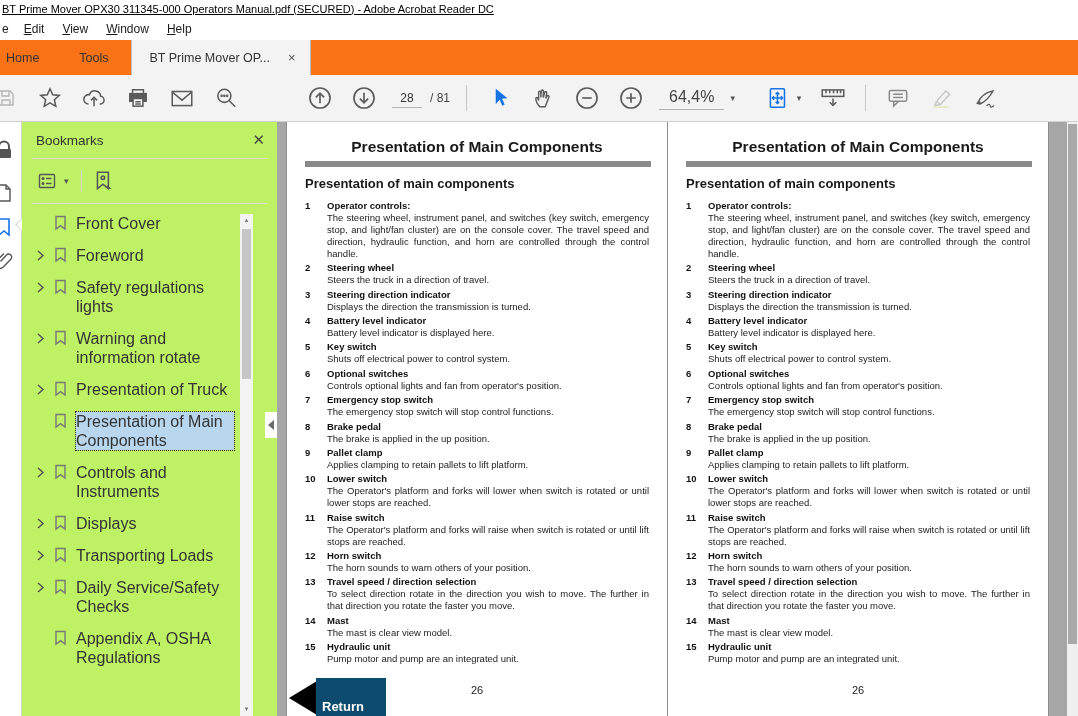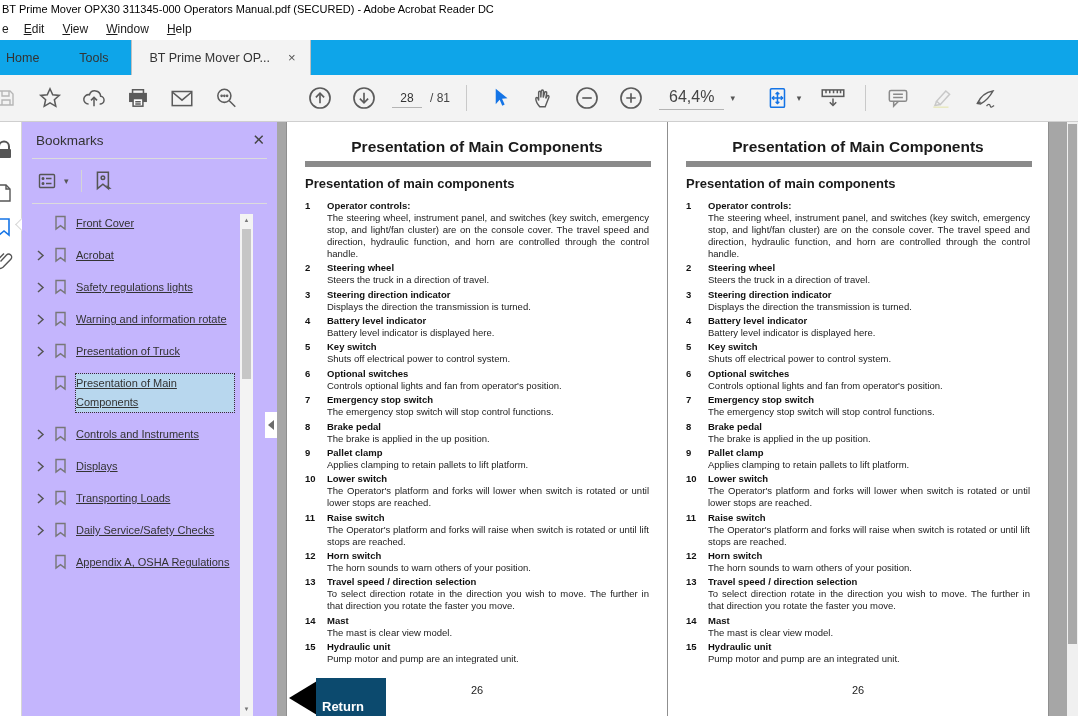--- a/index.html
+++ b/index.html
@@ -2,30 +2,30 @@
 <html><head>
 <meta charset="utf-8">
 <style>
   * { margin:0; padding:0; box-sizing:border-box; }
   html,body { width:1078px; height:716px; overflow:hidden; background:#fff;
     font-family:"Liberation Sans", sans-serif; }
   svg { display:block; }
 
   
   .titlebar { height:17px; background:#fff; display:flex; align-items:center;
-    font-size:11px; color:#000; padding-left:2px; white-space:nowrap; overflow:hidden; }
+    font-size:11px; color:#000; padding-left:2px; white-space:nowrap; overflow:hidden;text-decoration:underline; }
 
   
   .menubar { height:23px; background:#fff; display:flex; align-items:center;
     font-size:12px; color:#1a1a1a; padding-left:0; }
   .menu-item { padding:2px 9px; cursor:default; }
   .menu-item:first-child { padding-left:2px; padding-right:6px; }
 
   
-  .tabbar { height:35px; background:#0ea5e9; display:flex; align-items:center;
+  .tabbar { height:35px; background:#f97316; display:flex; align-items:center;
     font-size:12.5px; color:#333; }
   .tab { height:35px; display:flex; align-items:center; padding:0 22px; }
   .tab.home { padding:0 18px 0 6px; }
   .tab.active { background:#f3f3f3; border-left:1px solid #bfbfbf;
     border-right:1px solid #bfbfbf; padding:0 14px 0 18px; width:180px; }
   .tab.active .tab-label { flex:1; white-space:nowrap; overflow:hidden; }
   .tab-close { margin-left:10px; color:#555; font-size:13px; line-height:1; }
 
   
   .toolbar { height:47px; background:#f3f3f3; border-bottom:1px solid #cfcfcf;
@@ -48,36 +48,36 @@
   .main { position:relative; height:594px; display:flex; }
 
   
   .rail { width:22px; background:#fff; border-right:1px solid #d6d6d6; position:relative; flex:none; }
   .rail-icon { position:absolute; left:-7px; }
   .rail-notch { position:absolute; right:-5px; top:98px; width:9px; height:9px;
     background:#fff; transform:rotate(45deg); border-left:1px solid #d6d6d6;
     border-bottom:1px solid #d6d6d6; }
 
   
-  .panel { width:255px; background:#c4b5fd; position:relative; flex:none; }
+  .panel { width:255px; background:#bef264; position:relative; flex:none; }
   .panel-header { height:36px; display:flex; align-items:center; padding:0 12px 0 14px;
     font-size:13.5px; color:#333; }
   .panel-header .ph-title { flex:1; }
   .panel-close { color:#444; font-size:15px; }
   .panel-hr { border-top:1px solid #dcdcdc; margin:0 10px; }
   .panel-tools { height:44px; display:flex; align-items:center; padding-left:14px; }
   .ptool { display:flex; align-items:center; margin-right:8px; }
   .ptool-sep { width:1px; height:22px; background:#d5d5d5; margin:0 10px 0 4px; }
 
   .bm-list { padding:10px 0 0 0; overflow:hidden; height:486px; }
   .bm-item { display:flex; align-items:flex-start; margin-bottom:13px; padding-left:14px; }
   .bm-chevron { width:18px; padding-top:3px; color:#555; flex:none; }
   .bm-chevron.hidden svg { visibility:hidden; }
   .bm-ribbon { width:22px; padding-top:1px; flex:none; }
-  .bm-label { font-size:11px; line-height:19px; color:#333; max-width:158px;text-decoration:underline; }
+  .bm-label { font-size:16px; line-height:19px; color:#333; max-width:158px; }
   .bm-label.selected { background:#b8d7ee; outline:1px dotted #333; }
 
   
   .pscroll { position:absolute; top:92px; bottom:0; right:24px; width:13px;
     background:#f3f3f3; display:flex; flex-direction:column; align-items:center; }
   .pscroll .arr { font-size:6px; color:#777; height:13px; line-height:13px; }
   .pscroll .track { flex:1; width:100%; position:relative; }
   .pscroll .thumb { position:absolute; top:2px; left:2px; right:2px; height:150px;
     background:#c6c6c6; }
 
@@ -354,21 +354,21 @@
     <span class="bm-chevron">
       <svg width="9" height="13" viewBox="0 0 9 13" fill="none" stroke="#555" stroke-width="1.5">
               <path d="M2 2l5 4.5L2 11"></path>
             </svg>
     </span>
     <span class="bm-ribbon">
       <svg width="13" height="16" viewBox="0 0 13 16" fill="none" stroke="#777" stroke-width="1.4">
               <path d="M2 1.5h9V14L6.5 10.6 2 14z"></path>
             </svg>
     </span>
-    <span class="bm-label">Acrobat</span>
+    <span class="bm-label">Foreword</span>
   </div>
 
   <div class="bm-item">
     <span class="bm-chevron">
       <svg width="9" height="13" viewBox="0 0 9 13" fill="none" stroke="#555" stroke-width="1.5">
               <path d="M2 2l5 4.5L2 11"></path>
             </svg>
     </span>
     <span class="bm-ribbon">
       <svg width="13" height="16" viewBox="0 0 13 16" fill="none" stroke="#777" stroke-width="1.4">

